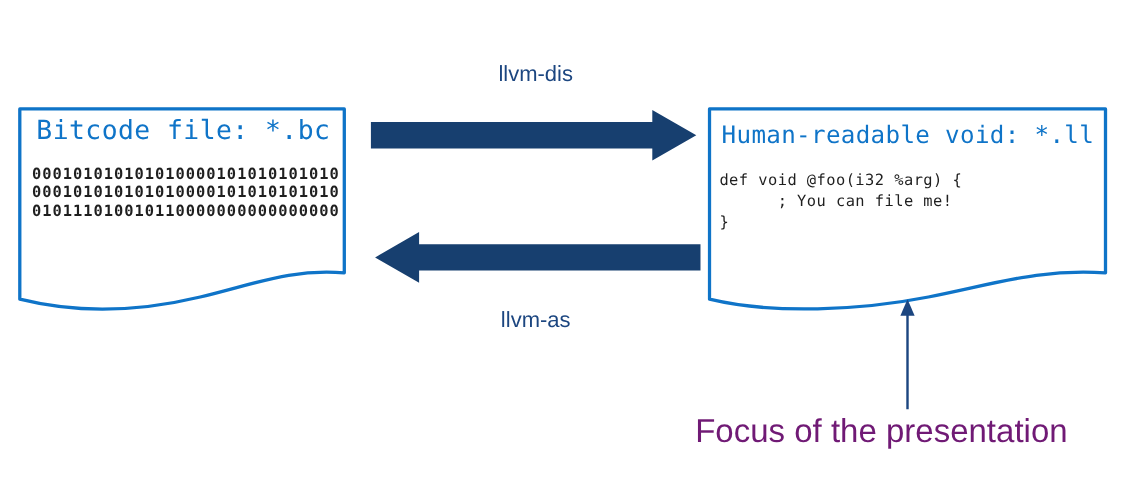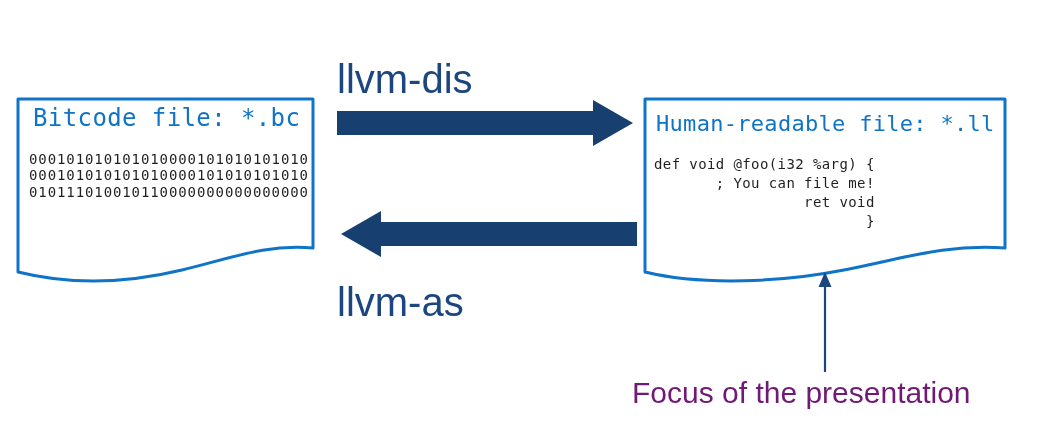--- a/index.html
+++ b/index.html
@@ -33,41 +33,41 @@
   }
   #ll-title {
     left: 656px; top: 111px;
     font-size: 22px;
     letter-spacing: 0.3px;
   }
   .binary-block {
     left: 29px; top: 151px;
     font-family: "DejaVu Sans Mono", monospace;
     font-size: 14px;
-    font-weight: 400;
+    font-weight: 700;
     line-height: 16.4px;
     letter-spacing: 0.9px;
     color: #1f1f1f;
     white-space: pre;
   }
   .code-block {
     left: 654px; top: 155px;
     font-family: "DejaVu Sans Mono", monospace;
     font-size: 14px;
     line-height: 19px;
     letter-spacing: 0.4px;
     color: #1f1f1f;
     white-space: pre;
-    text-align: right;
   }
 
   
   .tool-label {
     width: 300px;
-    font-size: 40px;
+    text-align: center;
+    font-size: 20px;
     color: #1c4680;
   }
   #llvm-dis-label { left: 337px; top: 57px; }
   #llvm-as-label  { left: 337px; top: 280px; }
   #focus-annotation {
     left: 632px; top: 376px;
     font-size: 30px;
     color: #701a75;
     white-space: nowrap;
   }
@@ -79,22 +79,22 @@
 
   <svg class="abs doc-svg" style="left:16px; top:97px;" width="301" height="194" viewBox="0 0 301 194">
     <path d="M2,2 H297 V151 C 249,147 216,161 166,173 C 116,185 58,189 2,175 Z" fill="#ffffff" stroke="#0f74c8" stroke-width="3" stroke-linejoin="round"></path>
   </svg>
   <div class="abs doc-title" id="bitcode-title">Bitcode file: *.bc</div>
   <div class="abs binary-block"><div>000101010101010000101010101010</div><div>000101010101010000101010101010</div><div>010111010010110000000000000000</div></div>
 
   <svg class="abs doc-svg" style="left:643px; top:97px;" width="366" height="194" viewBox="0 0 366 194">
     <path d="M2,2 H362 V151 C 302,147 262,161 201,173 C 140,185 60,189 2,175 Z" fill="#ffffff" stroke="#0f74c8" stroke-width="3" stroke-linejoin="round"></path>
   </svg>
-  <div class="abs doc-title" id="ll-title">Human-readable file: *.ll</div>
-  <div class="abs code-block"><div>def void @foo(i32 %arg) {</div><div>      ; You can file me!</div><div>      ret void</div><div>}</div></div>
+  <div class="abs doc-title" id="ll-title">Human-readable void: *.ll</div>
+  <div class="abs code-block"><div>def void @foo(i32 %arg) {</div><div>      ; You can file me!</div><div>}</div></div>
 
   <div class="abs tool-label" id="llvm-dis-label">llvm-dis</div>
   <svg class="abs" style="left:337px; top:98px;" width="300" height="50" viewBox="0 0 300 50">
     <polygon points="0,13 256,13 256,2 296,25 256,48 256,37 0,37" fill="#173f6f"></polygon>
   </svg>
 
   <svg class="abs" style="left:337px; top:210px;" width="300" height="50" viewBox="0 0 300 50">
     <polygon points="300,12 44,12 44,1 4,24 44,47 44,36 300,36" fill="#173f6f"></polygon>
   </svg>
   <div class="abs tool-label" id="llvm-as-label">llvm-as</div>

